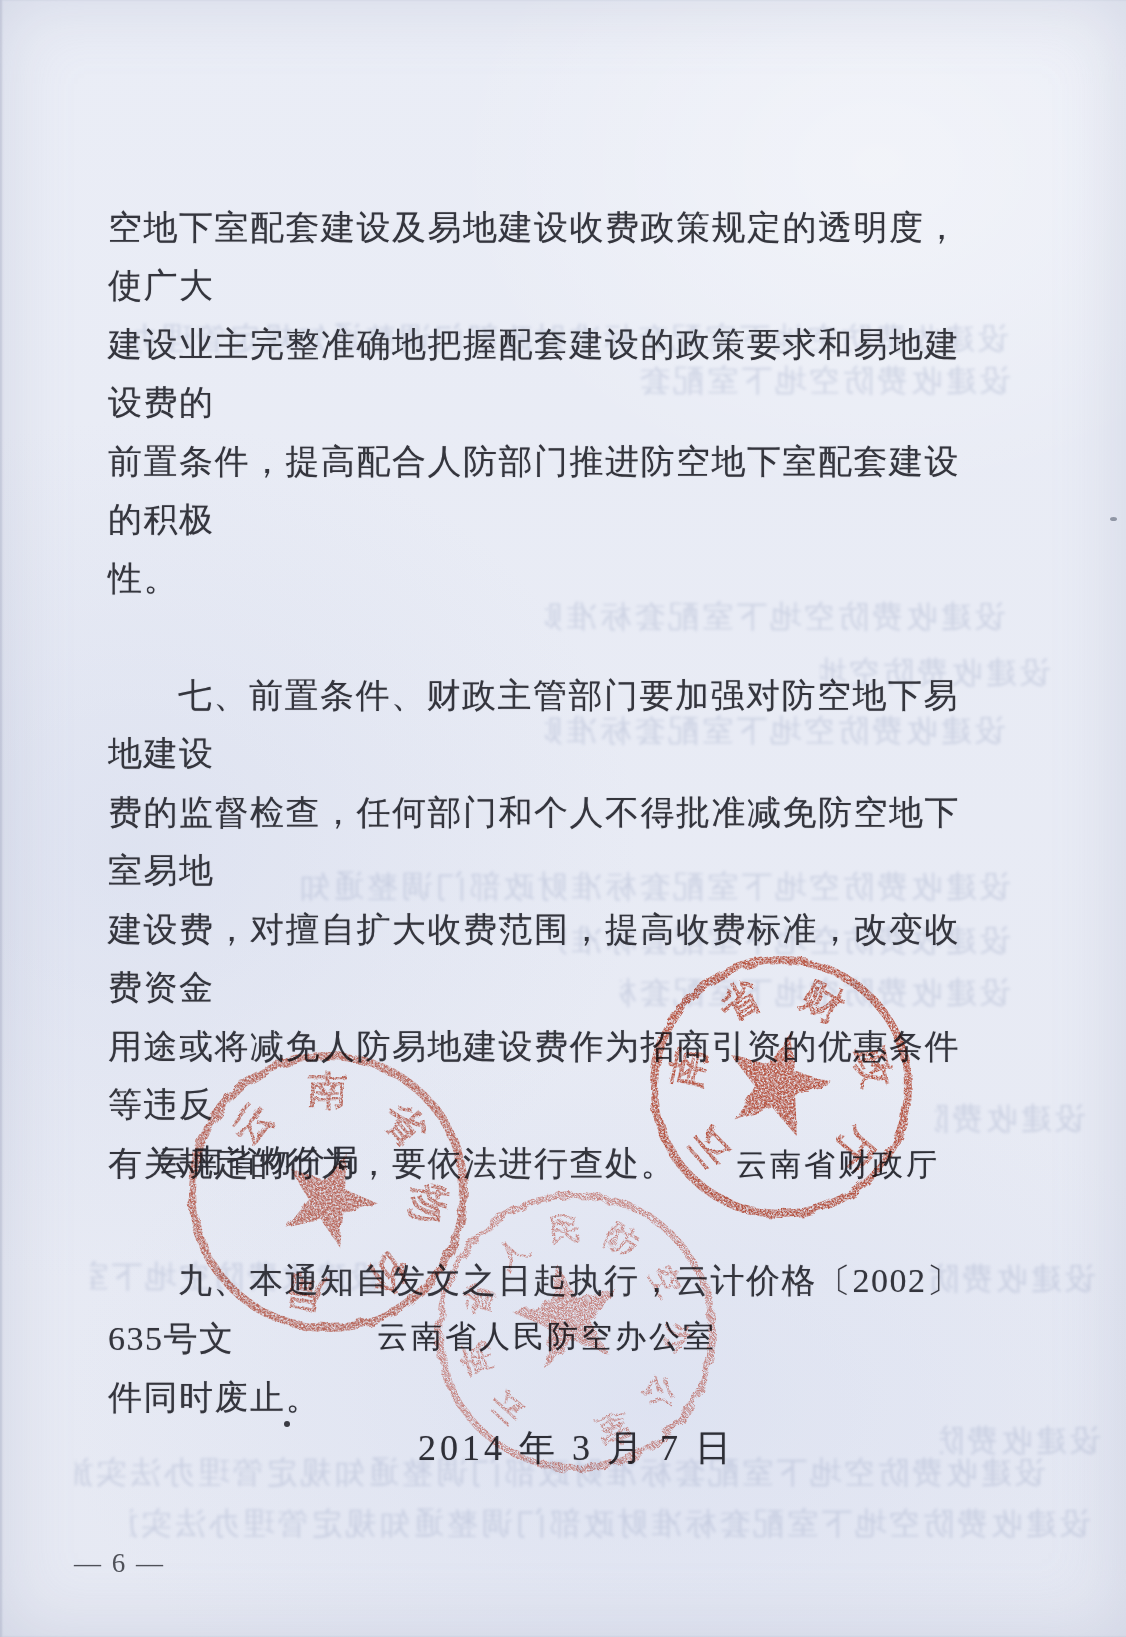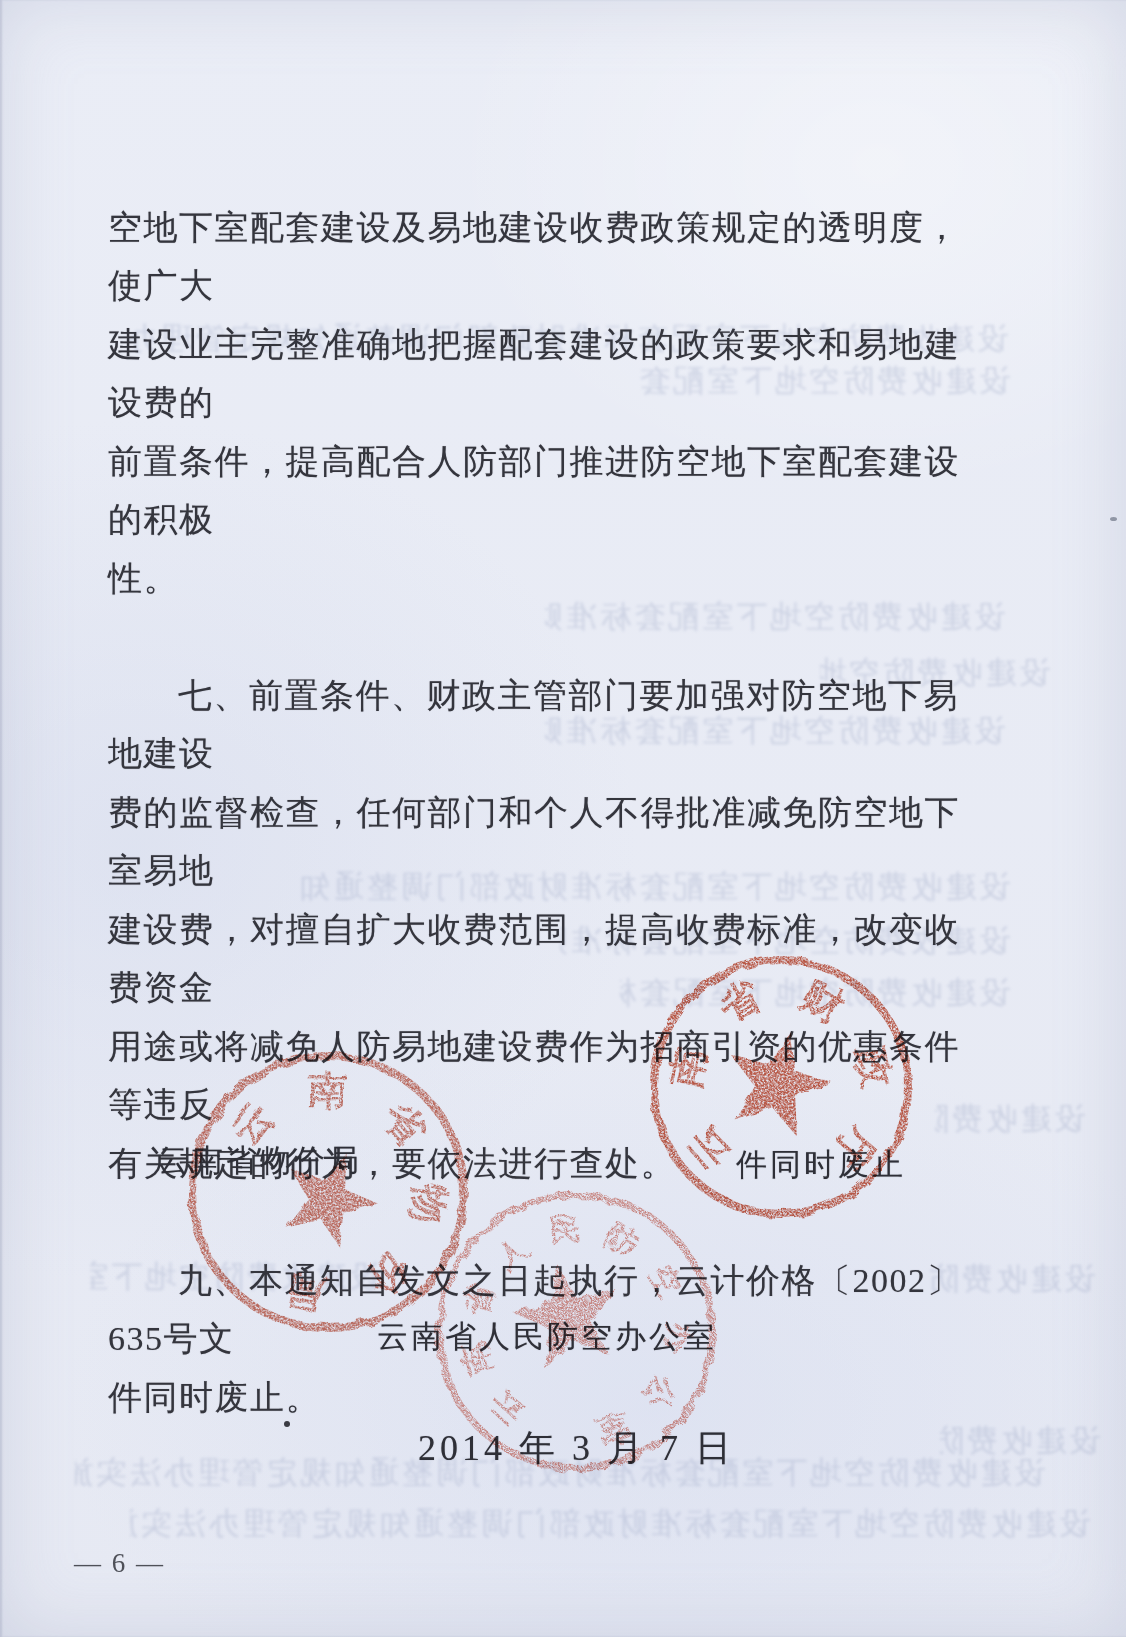--- a/index.html
+++ b/index.html
@@ -69,21 +69,21 @@
 费的监督检查，任何部门和个人不得批准减免防空地下室易地
 建设费，对擅自扩大收费范围，提高收费标准，改变收费资金
 用途或将减免人防易地建设费作为招商引资的优惠条件等违反
 有关规定的行为，要依法进行查处。</p>
     <p class="ind">九、本通知自发文之日起执行，云计价格〔2002〕635号文
 件同时废止。</p>
     
   </div>
 
   <div class="sig sig1">云南省物价局</div>
-  <div class="sig sig2">件同时废止</div>
+  <div class="sig sig2">云南省财政厅</div>
   <div class="sig sig3">云南省人民防空办公室</div>
   <div class="doc-date">2014 年 3 月 7 日</div>
   <div class="pagenum">— 6 —</div>
 
   <div id="seal-layer">
       <svg width="320" height="320" viewBox="0 0 320 320" class="seal" style="left: 168px; top: 1032px;">
         <g filter="url(#stampA)" opacity="0.78" fill="#c14e38">
           <circle cx="160" cy="160" r="136" fill="none" stroke="#c14e38" stroke-width="8"></circle>
           <polygon points="178.7,121.6 177.0,157.4 209.9,171.5 175.3,180.9 172.1,216.5 152.5,186.5 117.6,194.5 140.0,166.6 121.7,135.9 155.2,148.6"></polygon>
           <text transform="translate(84.2 91.7) rotate(-48)" text-anchor="middle" dominant-baseline="central" font-size="40" font-weight="bold">云</text>

